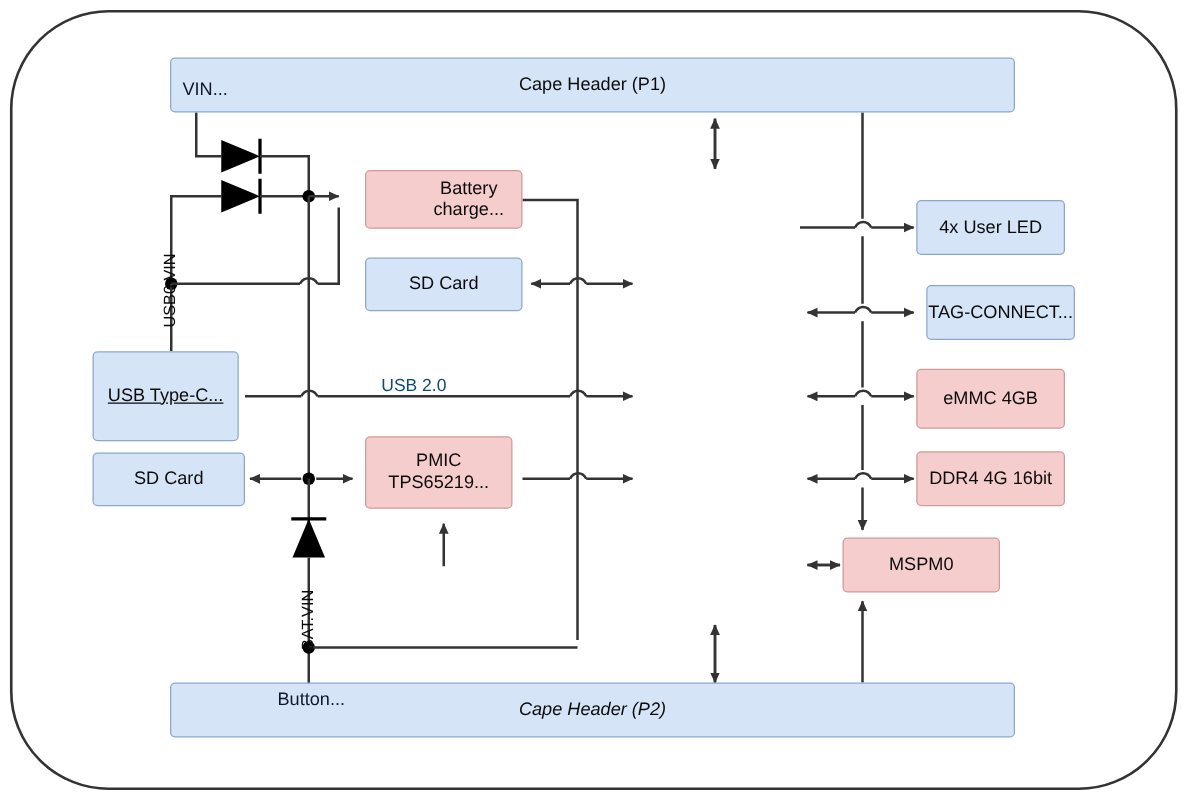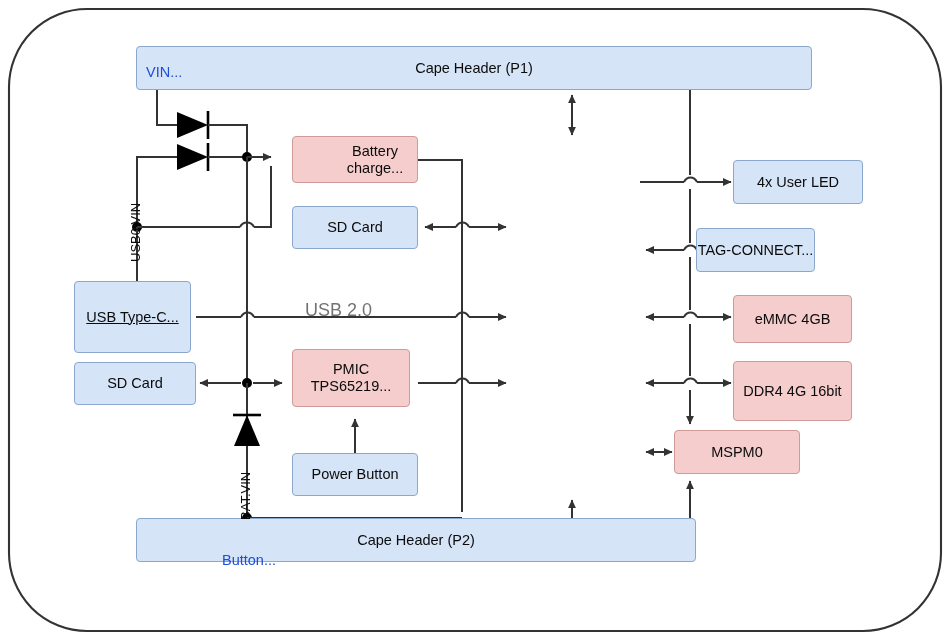--- a/index.html
+++ b/index.html
@@ -6,24 +6,24 @@
   body{width:950px;height:640px;font-family:"Liberation Sans",sans-serif;}
   #stage{position:relative;width:950px;height:640px;overflow:hidden;background:#fff;}
   #svgroot{position:absolute;left:0;top:0;width:950px;height:640px;}
   .blk{position:absolute;box-sizing:border-box;display:flex;align-items:center;
        justify-content:center;text-align:center;border-radius:4px;
        font-size:14.5px;color:#0b0b0b;line-height:1.15;}
   .blue{background:#d6e4f7;border:1.2px solid #8aa8cc;}
   .red{background:#f5cdcc;border:1.2px solid #cf9a97;}
   .green{background:#d6e9d2;border:1.2px solid #8fbc87;border-radius:16px;}
   .hdr{justify-content:center;text-align:right;}
-  .hdrsub{position:absolute;font-size:14.5px;color:#1d4ed8;}
+  .hdrsub{position:absolute;font-size:14.5px;color:#0f172a;}
   .vlabel{position:absolute;font-size:13px;color:#0b0b0b;
           transform-origin:0 0;transform:rotate(-90deg);white-space:nowrap;}
-  .wirelabel{position:absolute;font-size:18px;color:#737373;white-space:nowrap;}
+  .wirelabel{position:absolute;font-size:14px;color:#0c4a6e;white-space:nowrap;}
 </style>
 </head>
 <body>
 
 <div id="stage">
 
   <svg id="svgroot" viewBox="0 0 950 640" xmlns="http://www.w3.org/2000/svg">
     <defs>
       <marker id="ah" markerWidth="9" markerHeight="9" refX="8" refY="4.5" orient="auto" markerUnits="userSpaceOnUse">
         <path d="M0,0.6 L8.6,4.5 L0,8.4 z" fill="#333333"></path>
@@ -150,46 +150,43 @@
   </div>
 
   <div class="blk blue" style="left:74px;top:362px;width:122px;height:43px;">
     <span>SD Card</span>
   </div>
 
   <div class="blk red" style="left:292px;top:349px;width:118px;height:58px;">
     <span>PMIC TPS65219...</span>
   </div>
 
-  <div class="blk blue" style="left:292px;top:453px;width:126px;height:43px;">
-    <span>Power Button</span>
-  </div>
 
 
-  <div class="blk blue" style="left:733px;top:160px;width:130px;height:44px;">
+  <div class="blk blue" style="left:733px;top:160px;width:119px;height:44px;">
     <span>4x User LED</span>
   </div>
 
-  <div class="blk blue" style="left:696px;top:228px;width:119px;height:44px;">
+  <div class="blk blue" style="left:741px;top:228px;width:119px;height:44px;">
     <span>TAG-CONNECT...</span>
   </div>
 
   <div class="blk red" style="left:733px;top:295px;width:119px;height:48px;">
     <span>eMMC 4GB</span>
   </div>
 
-  <div class="blk red" style="left:733px;top:361px;width:119px;height:60px;justify-content:center;">
+  <div class="blk red" style="left:733px;top:361px;width:119px;height:44px;justify-content:center;">
     <span>DDR4 4G 16bit</span>
   </div>
 
   <div class="blk red" style="left:674px;top:430px;width:126px;height:44px;">
     <span>MSPM0</span>
   </div>
 
-  <div class="blk blue hdr" style="left:136px;top:518px;width:560px;height:44px;">
+  <div class="blk blue hdr" style="left:136px;top:546px;width:676px;height:44px;font-style:italic;">
     <span>Cape Header (P2)</span>
   </div>
   <div class="hdrsub" style="left:222px;top:552px;">Button...</div>
 
   <div class="vlabel" style="left:128px;top:262px;">USB0 VIN</div>
 
   <div class="vlabel" style="left:238px;top:520px;">BAT.VIN</div>
 
   <div class="wirelabel" style="left:305px;top:300px;">USB 2.0</div>
 

